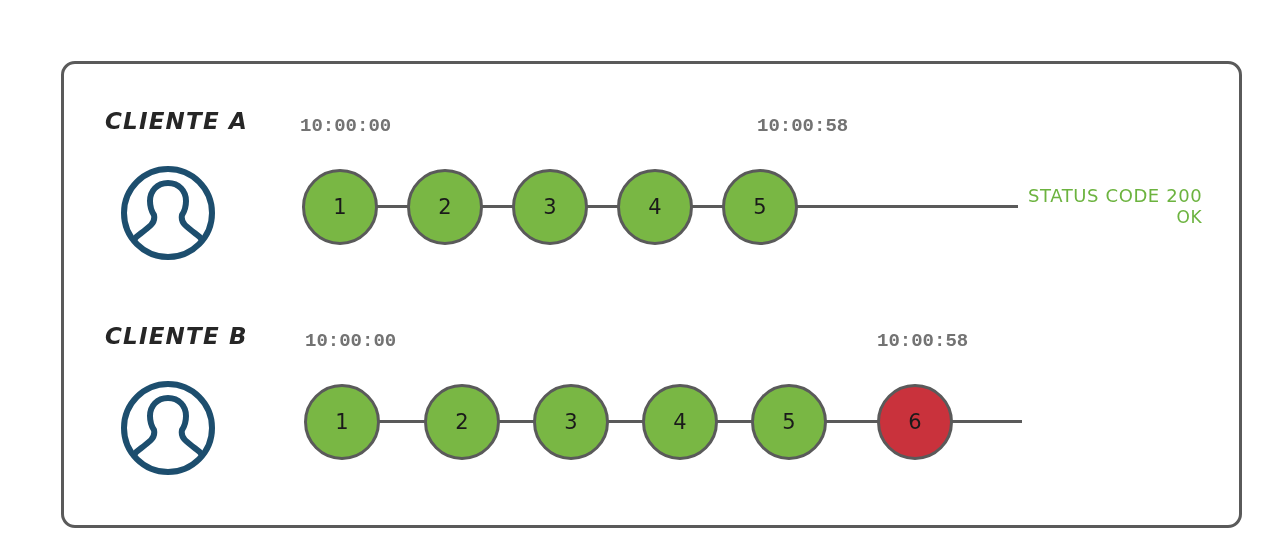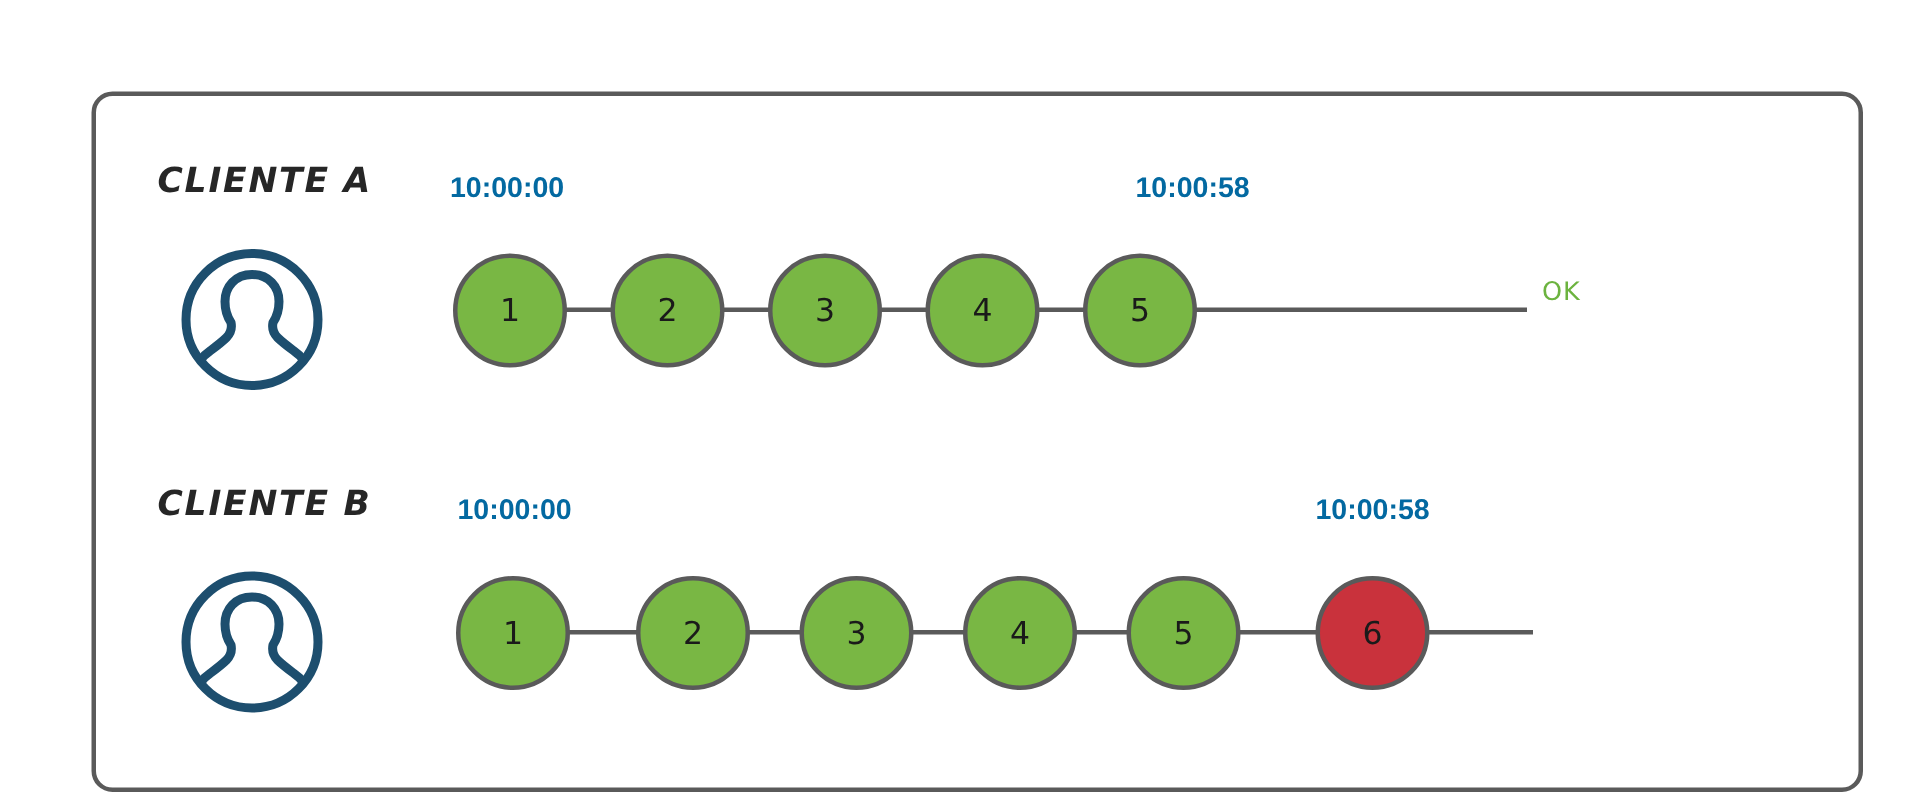--- a/index.html
+++ b/index.html
@@ -101,24 +101,24 @@
     font-size: 21px;
     color: #1a1a1a;
     top: 141px;
   }
   .node.ok  { background: #79b744; }
   .node.err { background: #c9323c; }
 
   
   .timestamp {
     position: absolute;
-    font-family: Liberation Sans, sans-serif;
+    font-family: Liberation Mono, monospace;
     font-size: 19px;
     font-weight: 700;
-    color: #0369a1;
+    color: #737373;
     white-space: nowrap;
     top: 87px;
     text-align: center;
   }
 
   
   .status {
     position: absolute;
     text-align: center;
     white-space: nowrap;
@@ -173,20 +173,21 @@
       <div class="timestamp" style="left:300px;">10:00:00</div>
       <div class="timestamp" style="left:757px;">10:00:58</div>
 
       <div class="node ok" style="left:302px;">1</div>
       <div class="node ok" style="left:407px;">2</div>
       <div class="node ok" style="left:512px;">3</div>
       <div class="node ok" style="left:617px;">4</div>
       <div class="node ok" style="left:722px;">5</div>
 
       <div class="status ok" style="left:1028px;top:157px;">
+        <span class="line1">STATUS CODE 200</span>
         <span class="line2">OK</span>
       </div>
     </div>
   </div>
 
   <div class="row row-b">
 
     <div class="client-label">CLIENTE B</div>
 
     <div class="avatar">

